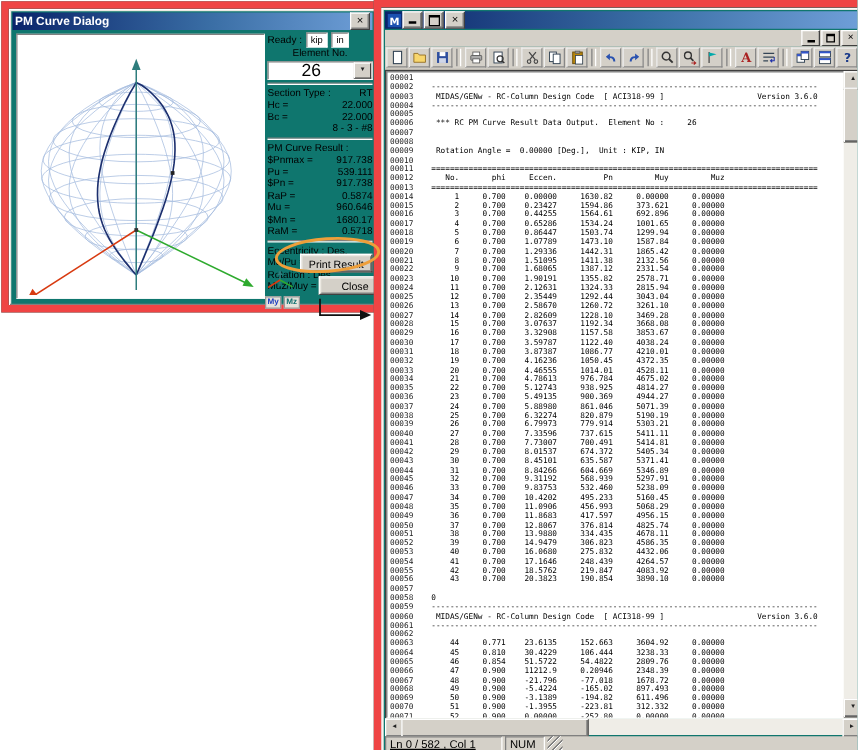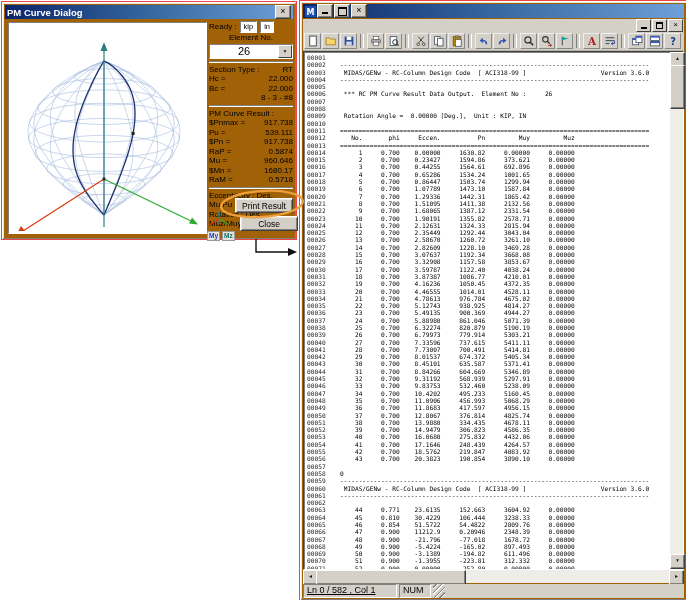--- a/index.html
+++ b/index.html
@@ -1,19 +1,19 @@
 <!DOCTYPE html>
 <html><head>
 <meta charset="utf-8">
 <style>
   html,body{margin:0;padding:0;background:#fff;}
   #stage{position:relative;width:686px;height:600px;background:#fff;overflow:hidden;
          font-family:"Liberation Sans",sans-serif;outline:1px solid #bbb;}
   
-  .winframe{background:#a16207;border:1px solid #ef4444;
+  .winframe{background:#0f766e;border:6px solid #ef4444;
             box-shadow:inset 1px 1px 0 #ffffff, inset -1px -1px 0 #808080, inset 2px 2px 0 #ece9e2;}
   .sunken{border:1px solid;border-color:#808080 #ffffff #ffffff #808080;}
   .sunken2{border:1px solid;border-color:#404040 #ffffff #ffffff #404040;box-shadow:inset 1px 1px 0 #808080;}
   .titlebar{position:absolute;left:3px;right:3px;top:3px;height:14px;
             background:linear-gradient(90deg,#0a246a,#3a6ea5 55%,#6f9fd8);
             display:flex;align-items:center;gap:1px;padding:0 2px;}
   .titlebar .title{flex:1;color:#fff;font-weight:bold;font-size:9.5px;white-space:nowrap;overflow:hidden;}
   .cap-btn{width:14px;height:12px;background:#d4d0c8;border:1px solid;
            border-color:#fff #404040 #404040 #fff;box-shadow:inset -1px -1px 0 #808080;
            font-size:9px;line-height:10px;text-align:center;color:#000;flex:none;}
@@ -26,28 +26,28 @@
   #pm-dialog .panel{position:absolute;left:207px;top:19px;width:84px;height:188px;overflow:visible;}
   .lab{font-size:8px;line-height:9.5px;color:#000;white-space:nowrap;}
   .center{text-align:center;}
   .kv{display:flex;justify-content:space-between;font-size:8px;line-height:9.5px;white-space:nowrap;}
   .kvv{text-align:right;}
   .hr{border-top:1px solid #808080;border-bottom:1px solid #fff;margin:2px 0;height:0;}
   .unit-row{display:flex;align-items:center;gap:3px;height:12px;}
   .ubox{background:#fff;border:1px solid;border-color:#808080 #fff #fff #808080;
         padding:0 3px;font-size:7.5px;height:10px;line-height:9px;}
   .combo{display:flex;height:13px;background:#fff;border:1px solid;border-color:#808080 #fff #fff #808080;margin:1px 0 2px 0;}
-  .combo-val{flex:1;text-align:center;font-size:11px;line-height:12px;}
+  .combo-val{flex:1;text-align:center;font-size:14px;line-height:12px;}
   .combo-arrow{width:12px;background:#d4d0c8;border:1px solid;border-color:#fff #404040 #404040 #fff;
                font-size:5px;line-height:11px;text-align:center;color:#222;}
   .btn{position:absolute;width:58px;height:15px;background:#d4d0c8;border:1px solid;
        border-color:#fff #404040 #404040 #fff;box-shadow:inset 1px 1px 0 #ece9e2, inset -1px -1px 0 #808080;
        font-family:"Liberation Sans",sans-serif;font-size:8.5px;line-height:12px;text-align:center;padding:0;}
   #btn-print{left:233px;top:196px;}
-  #btn-close{left:238px;top:214px;}
+  #btn-close{left:248px;top:214px;}
   .axis-cluster{position:absolute;left:205px;top:209px;width:27px;}
   .axis-tabs{display:flex;gap:2px;margin-top:1px;}
   .axis-tab{font-size:6.5px;font-weight:bold;border:1px solid #999;background:#e6e3dc;padding:0 1px;line-height:8px;}
   
   #editor{position:absolute;left:299px;top:0;width:387px;height:599px;}
   .menubar{position:absolute;left:3px;right:3px;top:18px;height:13px;display:flex;align-items:center;background:#d4d0c8;}
   .menu-item{font-size:9.5px;padding:0 5px;line-height:13px;color:#000;}
   .child-controls{margin-left:auto;display:flex;gap:1px;padding-right:1px;}
   .cc-btn{width:13px;height:11px;background:#d4d0c8;border:1px solid;border-color:#fff #404040 #404040 #fff;
           font-size:8px;line-height:9px;text-align:center;}

